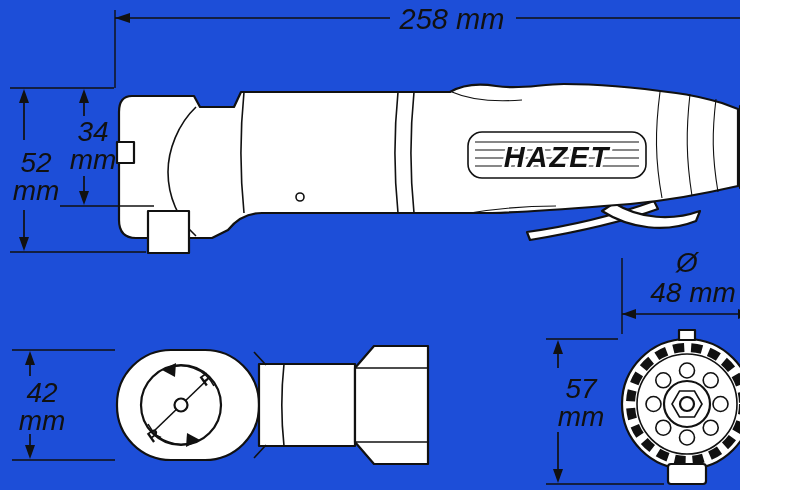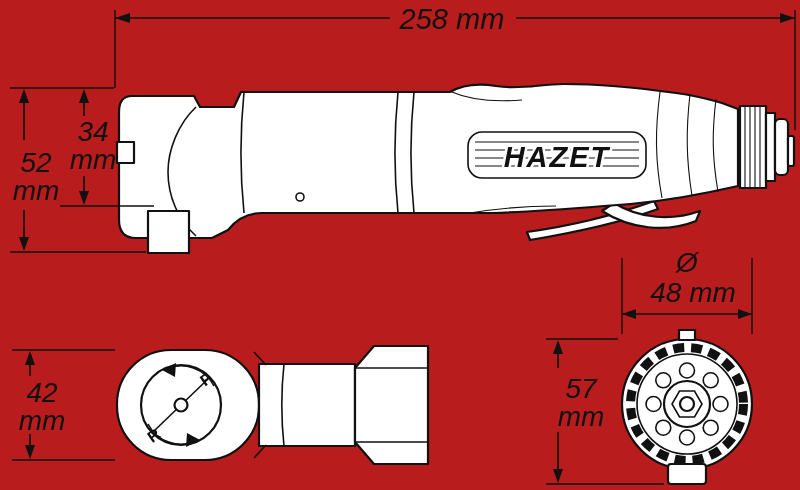--- a/index.html
+++ b/index.html
@@ -1,16 +1,16 @@
 <!DOCTYPE html>
 <html><head>
 <meta charset="utf-8">
 <style>
   html,body{margin:0;padding:0;background:#fff;}
-  .canvas{position:relative;width:800px;height:490px;background:#b91c1c;overflow:hidden;}
+  .canvas{position:relative;width:740px;height:490px;background:#1d4ed8;overflow:hidden;}
   svg{display:block;}
   .outline{fill:#fff;stroke:#111;stroke-width:2.2;stroke-linejoin:round;}
   .detail{fill:none;stroke:#111;stroke-width:1.6;}
   .thin{fill:none;stroke:#111;stroke-width:1.1;}
   .dimline{stroke:#111;stroke-width:1.7;fill:none;}
   .extline{stroke:#111;stroke-width:1.4;fill:none;}
   .arrow{fill:#111;stroke:none;}
   .dimtext{font-family:"Liberation Sans",sans-serif;font-style:italic;font-size:28px;fill:#111;}
   .dimtext.big{font-size:29px;}
   .brand{font-family:"Liberation Sans",sans-serif;font-style:italic;font-weight:bold;font-size:29px;letter-spacing:2px;fill:#111;paint-order:stroke;stroke:#fff;stroke-width:5px;}

